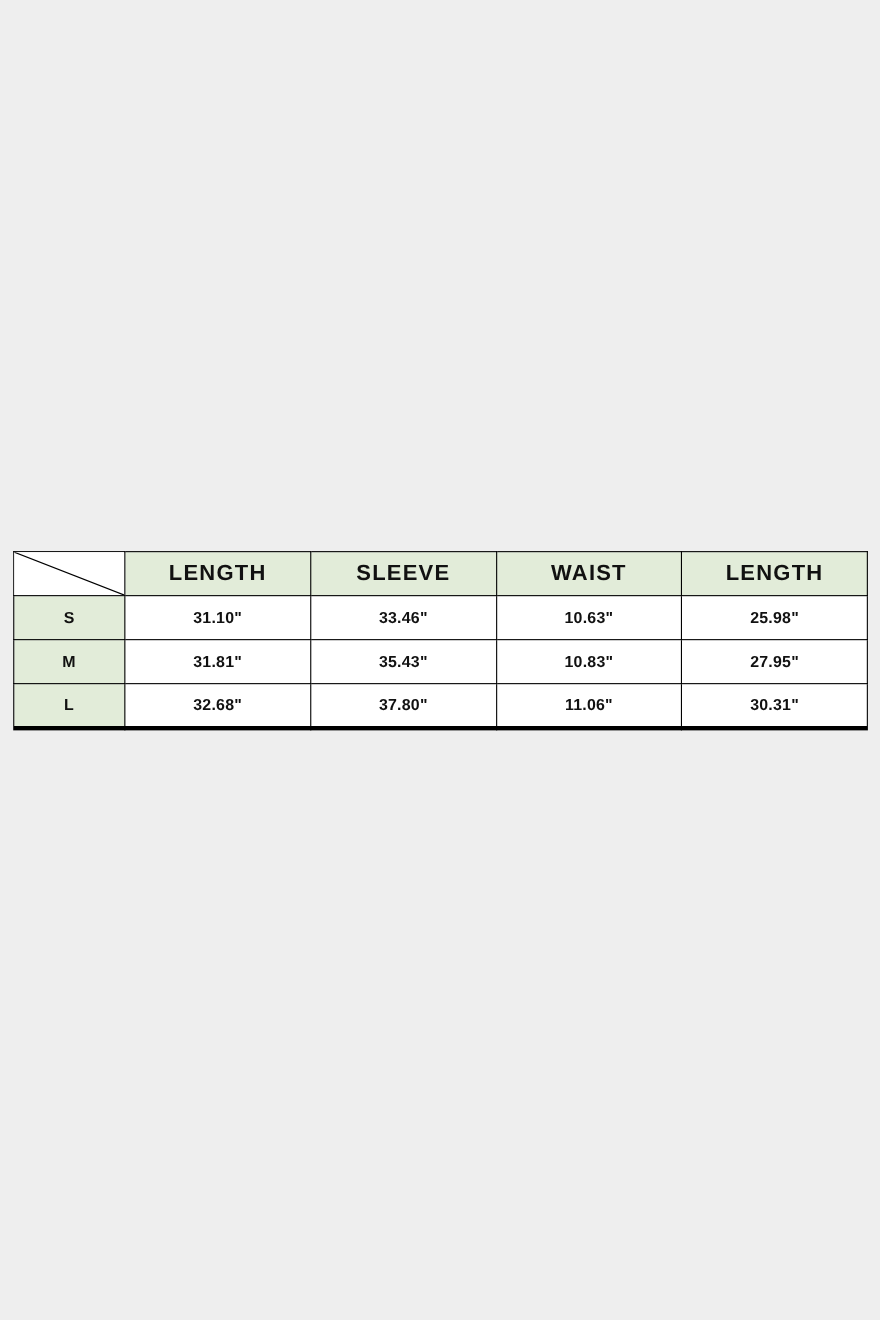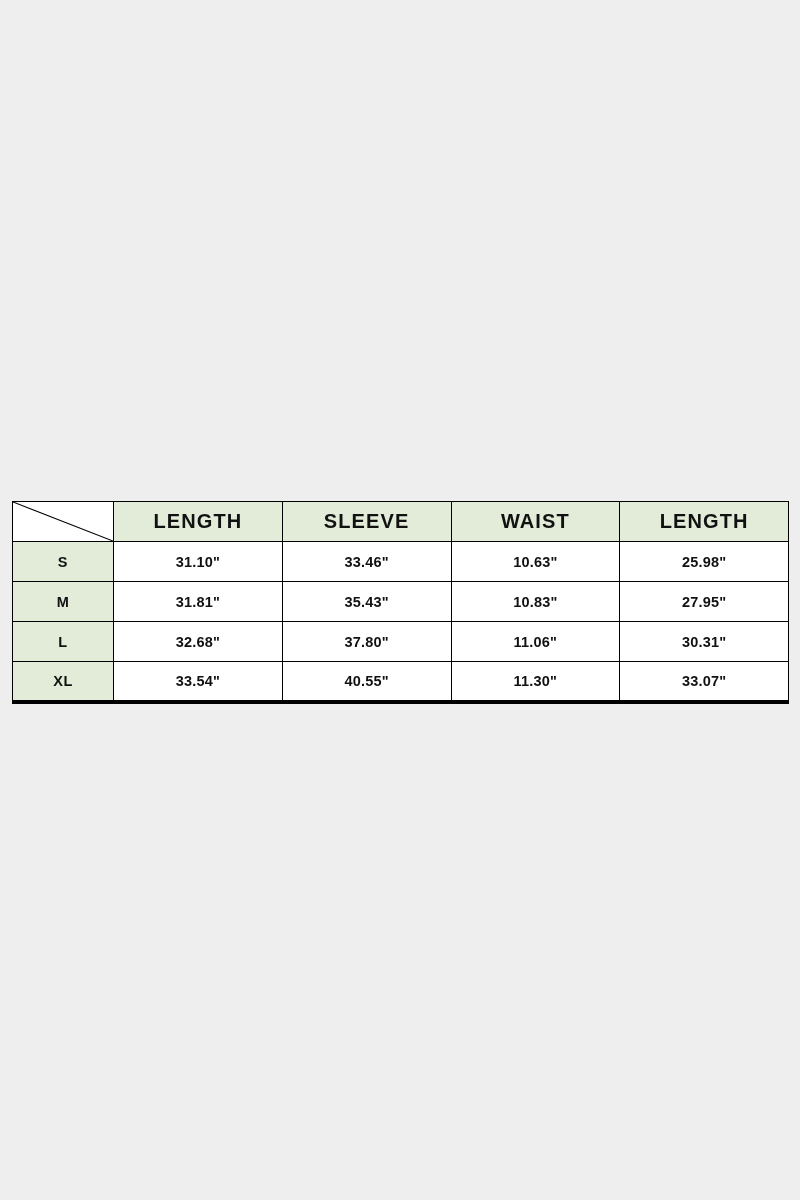--- a/index.html
+++ b/index.html
@@ -125,22 +125,15 @@
         <td class="value-cell">10.83"</td>
         <td class="value-cell">27.95"</td>
       </tr>
       <tr>
         <th class="size-cell">L</th>
         <td class="value-cell">32.68"</td>
         <td class="value-cell">37.80"</td>
         <td class="value-cell">11.06"</td>
         <td class="value-cell">30.31"</td>
       </tr>
-      <tr>
-        <th class="size-cell">XL</th>
-        <td class="value-cell">33.54"</td>
-        <td class="value-cell">40.55"</td>
-        <td class="value-cell">11.30"</td>
-        <td class="value-cell">33.07"</td>
-      </tr>
     </tbody>
   </table>
 </div>
 
 </body></html>

